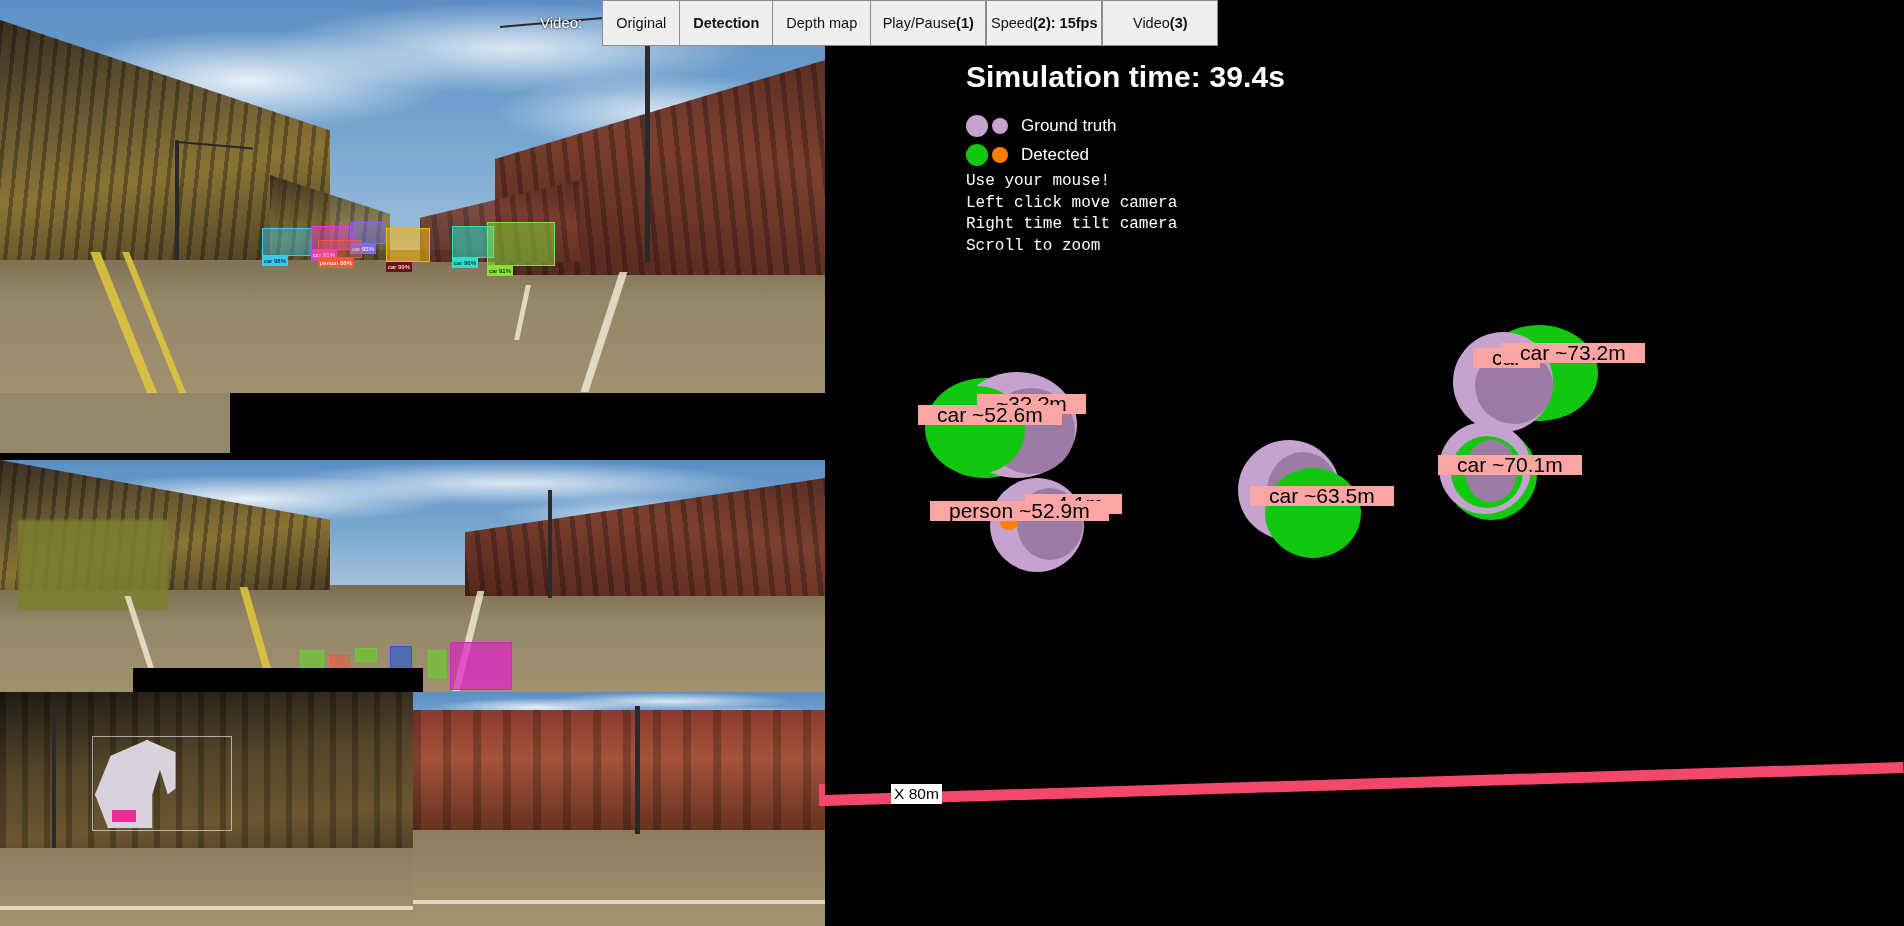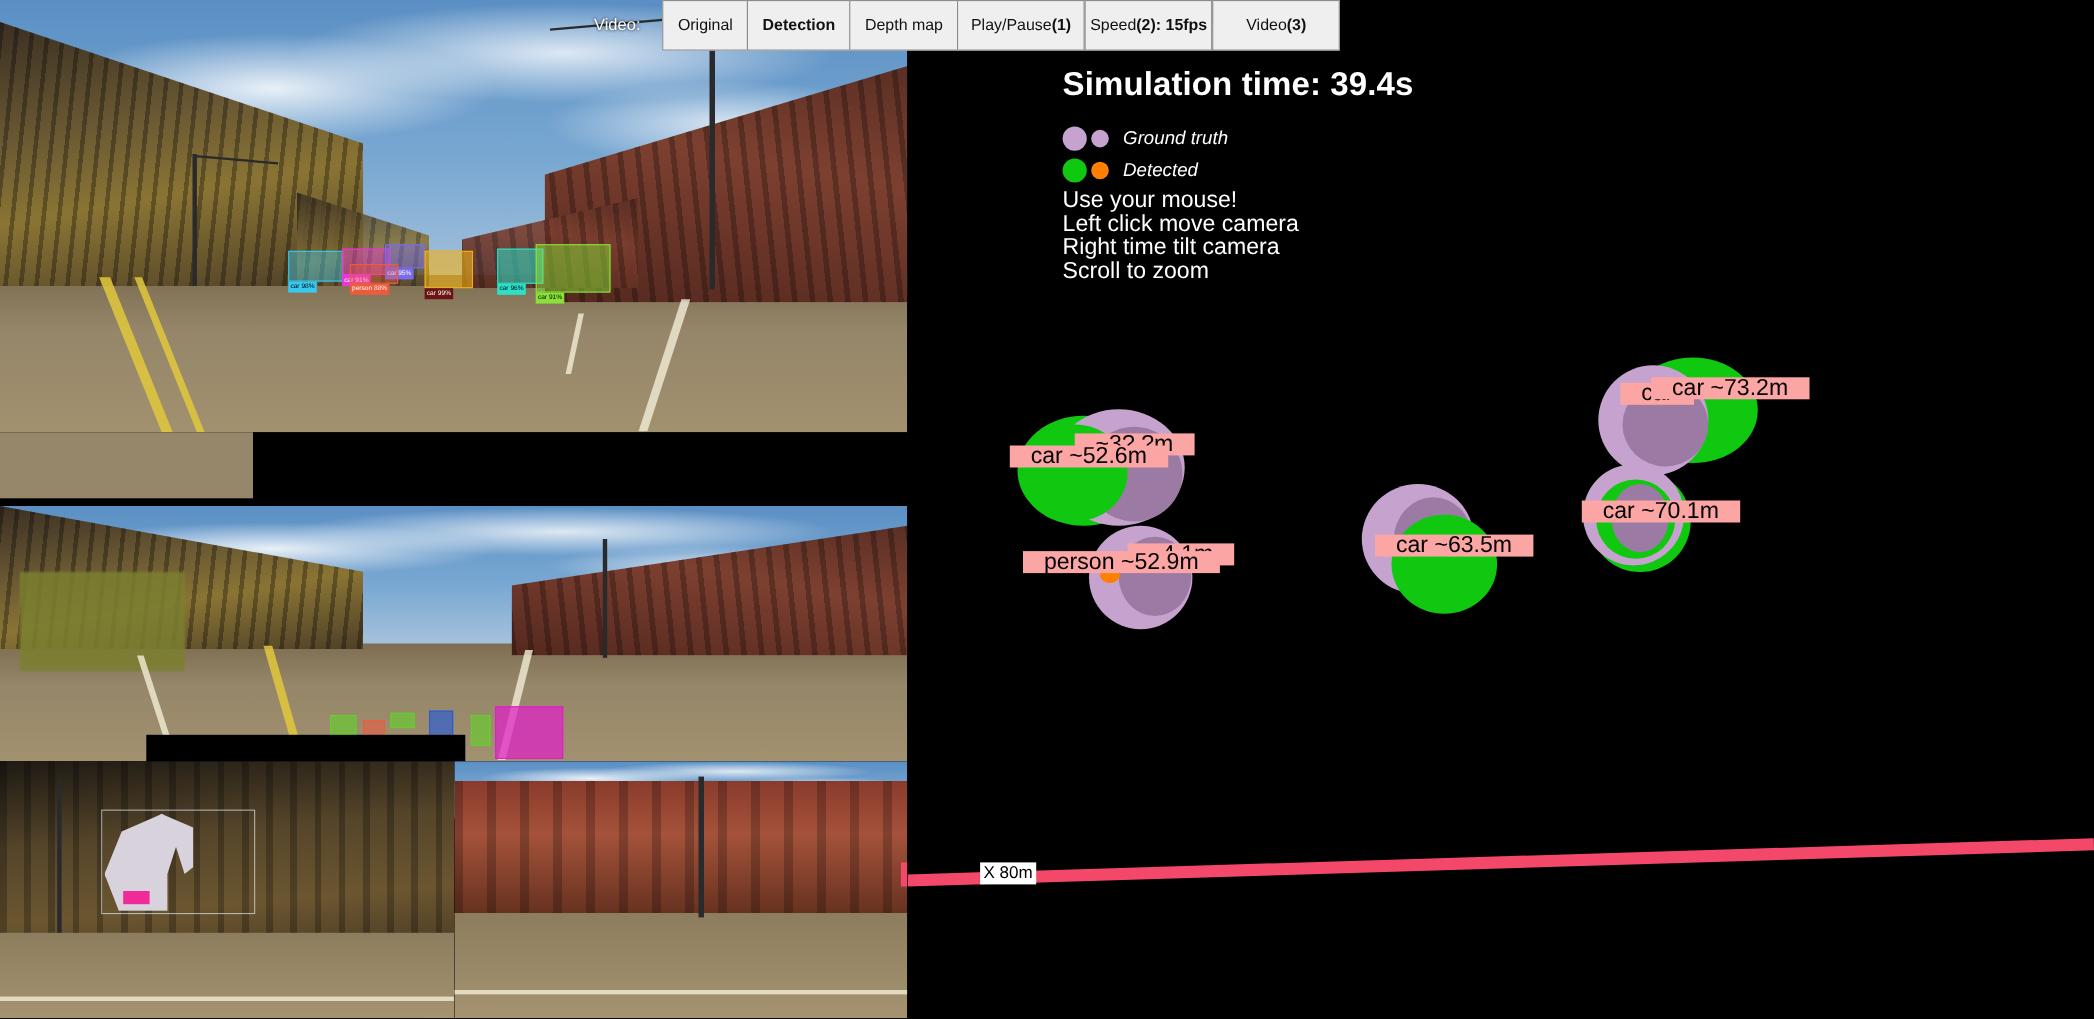--- a/index.html
+++ b/index.html
@@ -78,23 +78,23 @@
   
   #panel3d { position:absolute; left:825px; top:0; right:0; bottom:0; background:#000; overflow:hidden; }
   #hud { position:absolute; left:141px; top:12px; color:#fff; }
   #hud h1 { font-size:30px; font-weight:bold; line-height:43px; letter-spacing:.1px; }
   #legend { margin-top:13px; }
   .lrow { display:flex; align-items:center; height:29px; }
   .dots { width:47px; display:flex; align-items:center; }
   .dot { border-radius:50%; display:block; }
   .d-big { width:22px; height:22px; }
   .d-small { width:16px; height:16px; margin-left:4px; }
-  .lrow span.ltxt { color:#fff; font-size:17px; margin-left:8px;font-style:italic; }
+  .lrow span.ltxt { color:#fff; font-size:17px; margin-left:8px; }
   .mouse-help { margin-top:2px; }
-  .mouse-help div { color:#fff; font-size:21px; line-height:21.5px; }
+  .mouse-help div { color:#fff; font-size:16px; line-height:21.5px;font-family:Liberation Mono, monospace; }
 
   
   .obj { position:absolute; }
   .blob { position:absolute; border-radius:50%; }
   .gtblob  { background:#c6a3cf; }
   .gtblob2 { background:#9b7ba4; }
   .detblob { background:#0fc80f; }
   .tag {
     position:absolute; background:#fca5a5; color:#000; font-size:21px;
     line-height:20px; padding:0 19px; white-space:nowrap;

